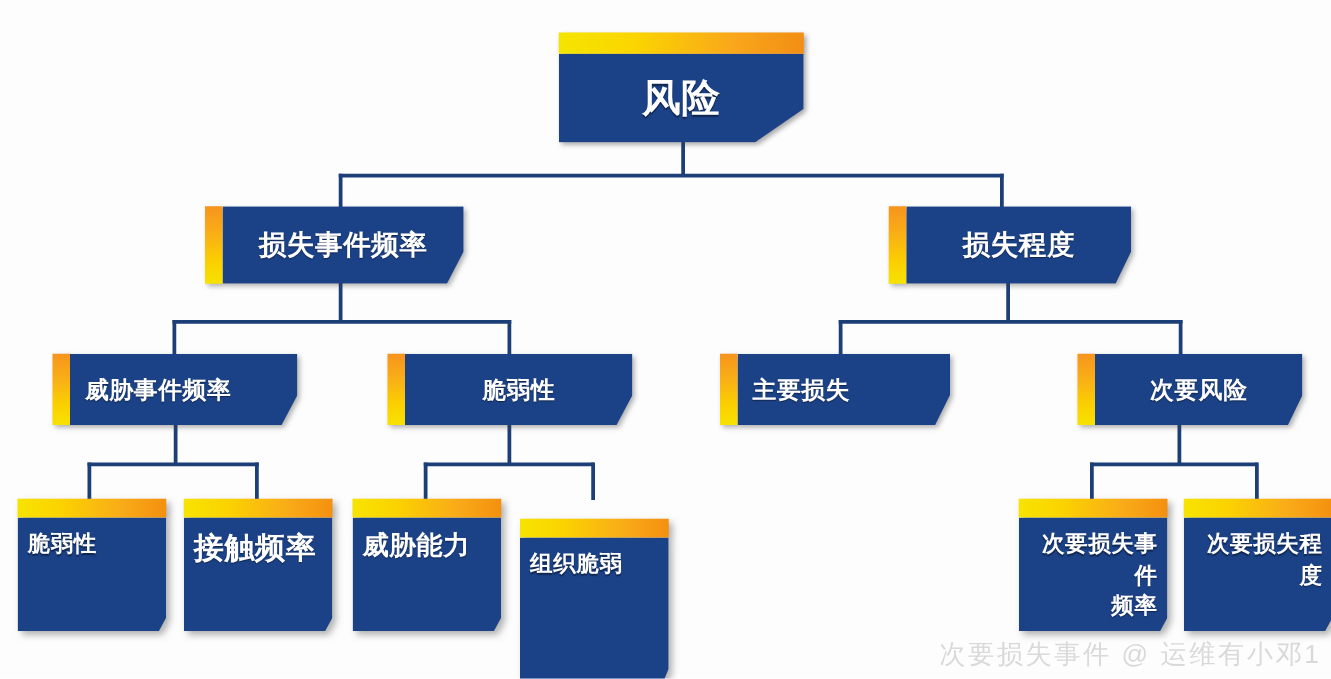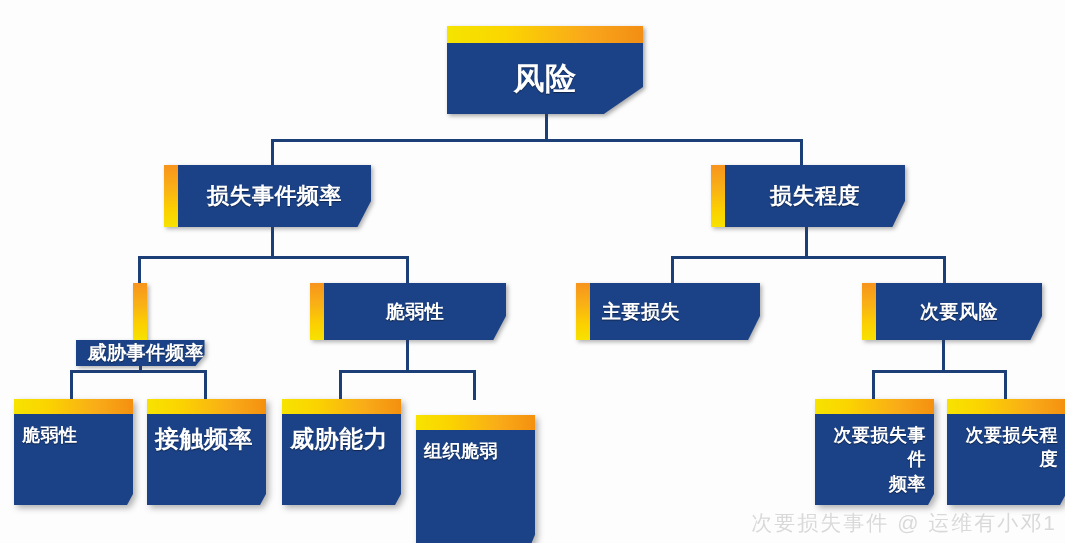--- a/index.html
+++ b/index.html
@@ -175,21 +175,21 @@
     </div>
   </div>
 
   <div class="node leftbar" style="left:711px; top:165px; width:194px; height:62px;">
     <div class="vbar"></div>
     <div class="body center">
       <span class="label" style="font-size:22px;">损失程度</span>
     </div>
   </div>
 
-  <div class="node leftbar" style="left:42px; top:283px; width:196px; height:57px;flex-direction:column;">
+  <div class="node leftbar" style="left:42px; top:283px; width:196px; height:57px;">
     <div class="vbar"></div>
     <div class="body start">
       <span class="label" style="font-size:19px;">威胁事件频率</span>
     </div>
   </div>
 
   <div class="node leftbar" style="left:310px; top:283px; width:196px; height:57px;">
     <div class="vbar"></div>
     <div class="body center">
       <span class="label" style="font-size:19px;">脆弱性</span>
@@ -220,21 +220,21 @@
   <div class="node leaf" style="left:147px; top:399px; width:119px; height:106px;">
     <div class="bar"></div>
     <div class="body start">
       <span class="label" style="font-size:24px;">接触频率</span>
     </div>
   </div>
 
   <div class="node leaf" style="left:282px; top:399px; width:119px; height:106px;">
     <div class="bar"></div>
     <div class="body start">
-      <span class="label" style="font-size:24px;">威胁能力</span>
+      <span class="label" style="font-size:21px;">威胁能力</span>
     </div>
   </div>
 
   <div class="node leaf" style="left:416px; top:415px; width:119px; height:134px;">
     <div class="bar"></div>
     <div class="body start">
       <span class="label" style="font-size:18px;">组织脆弱</span>
     </div>
   </div>
 

